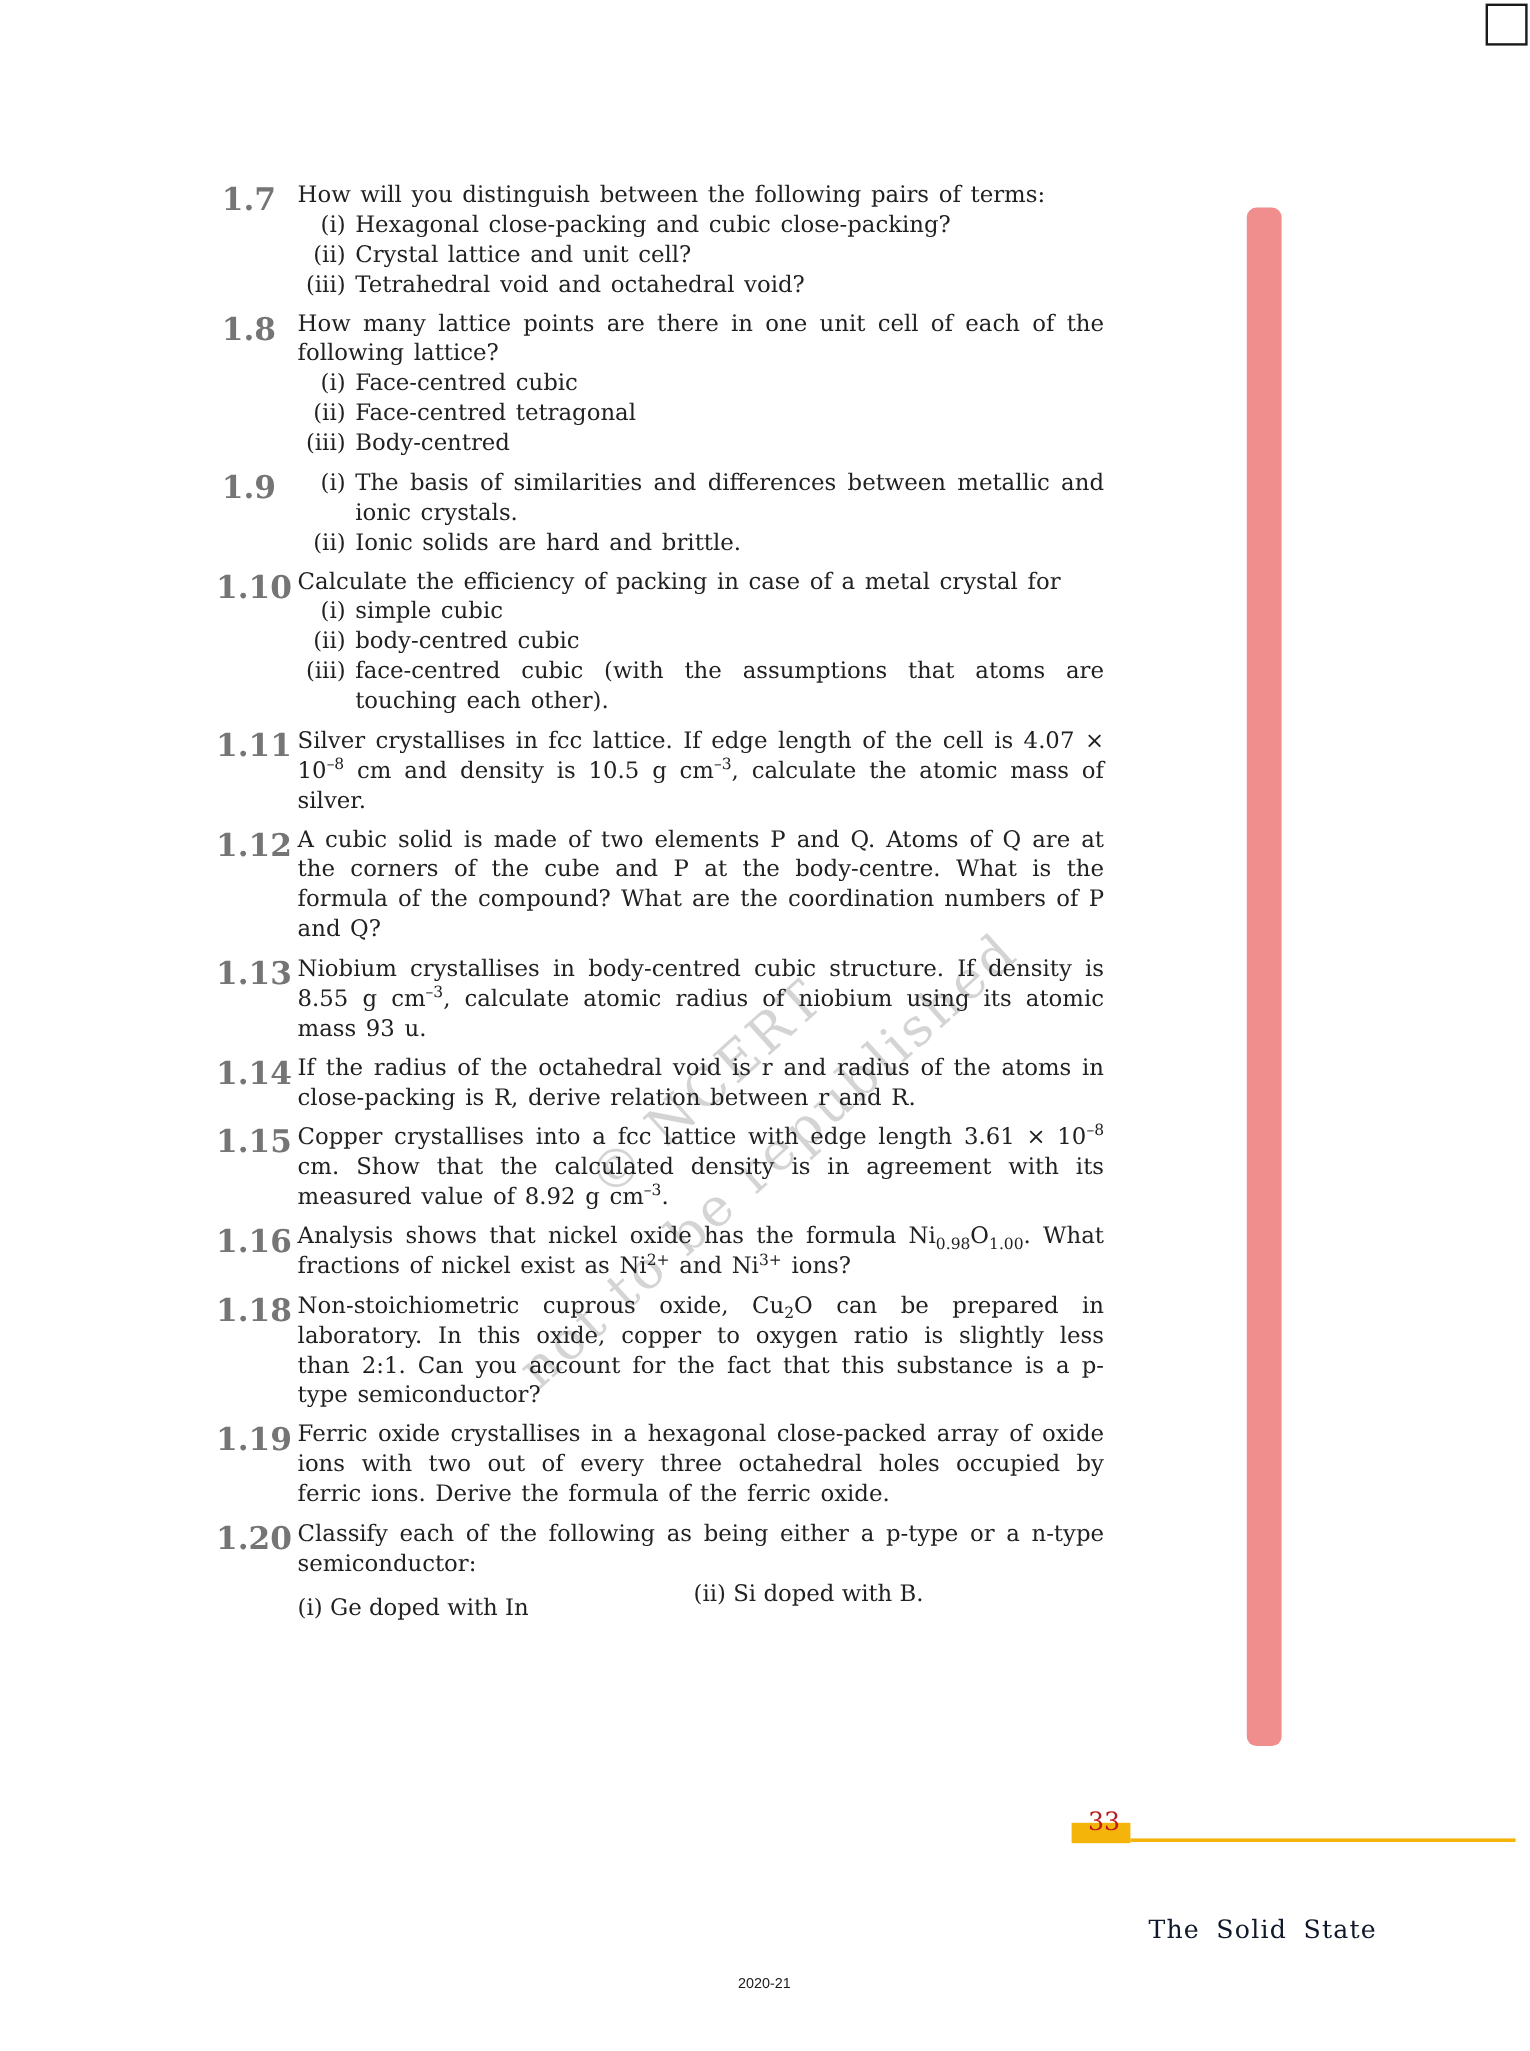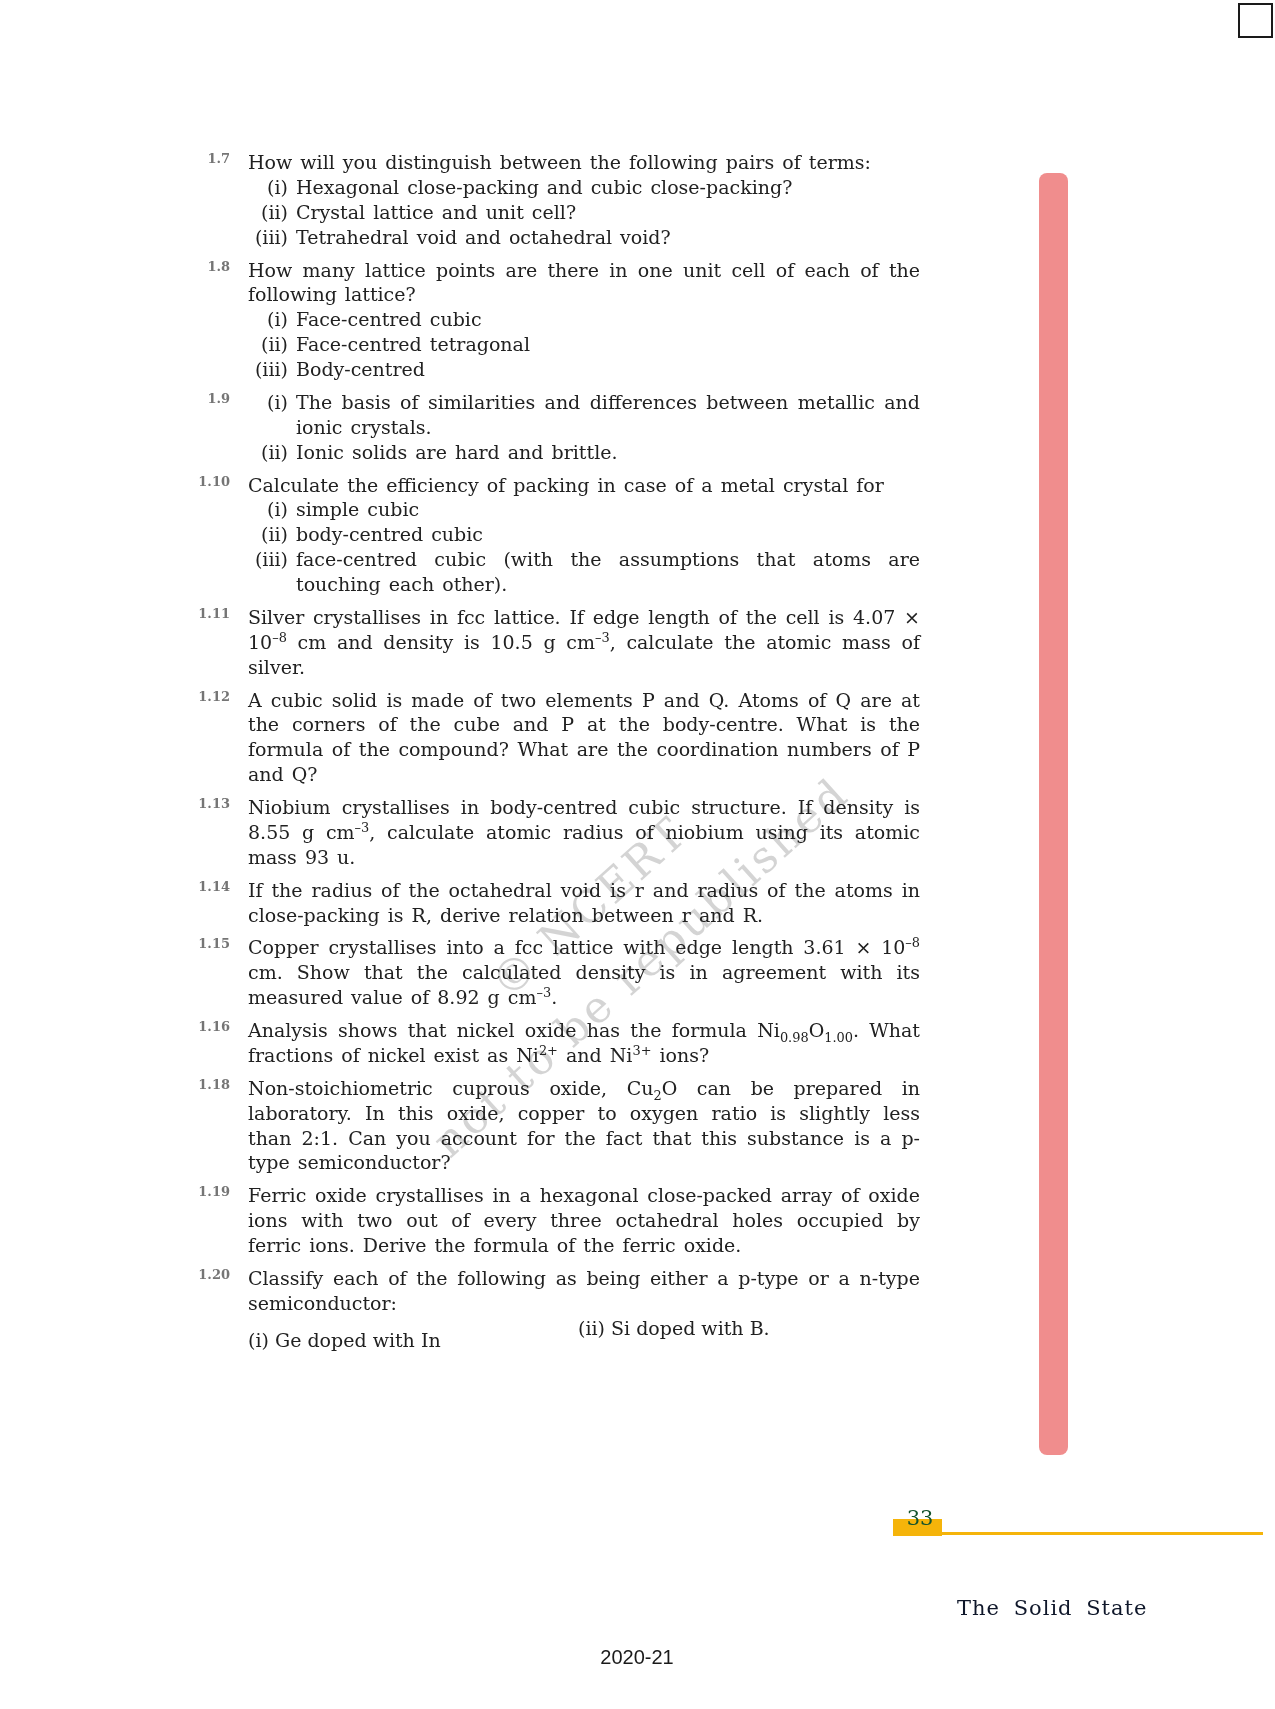--- a/index.html
+++ b/index.html
@@ -14,21 +14,21 @@
   .accent-bar{
     position:absolute;left:1039px;top:173px;width:29px;height:1282px;
     border-radius:8px;
   }
   .content{
     position:absolute;left:180px;top:150px;width:740px;
   }
   .question{display:flex;margin-bottom:8px;}
   .q-num{
     flex:none;width:50px;text-align:right;margin-right:18px;
-    font-weight:bold;color:#757575;font-size:13px;line-height:1.31;
+    font-weight:bold;color:#757575;font-size:26px;line-height:1.31;
   }
   .q-body{flex:1;font-size:19px;line-height:1.31;}
   .q-text{text-align:justify;word-spacing:2px;}
   .q-item{display:flex;}
   .item-label{flex:none;width:40px;text-align:right;margin-right:8px;}
   .item-text{flex:1;text-align:justify;word-spacing:2px;}
   .items-inline{display:flex;}
   .inline-item{white-space:nowrap;}
   .inline-item:first-child{width:330px;flex:none;margin-top:12px;}
   sup,sub{font-size:68%;line-height:0;}
@@ -37,30 +37,30 @@
   .watermark{
     position:absolute;left:360px;top:1060px;width:700px;
     transform:rotate(-42deg);transform-origin:0 0;
     font-size:44px;letter-spacing:3px;line-height:1.8;
     color:rgba(128,128,128,0.34);white-space:nowrap;pointer-events:none;
   }
   .watermark .wm1{margin-left:150px;}
   .footer-highlight{position:absolute;left:893px;top:1519px;width:49px;height:17px;}
   .footer-pagenum{
     position:absolute;left:900px;top:1506px;width:40px;text-align:center;
-    font-size:21px;color:#14532d;
+    font-size:21px;color:#b91c1c;
   }
   .footer-title{
     position:absolute;left:957px;top:1596px;font-size:21px;color:#0f172a;
     letter-spacing:1px;word-spacing:6px;
   }
   .footer-rule{position:absolute;left:942px;top:1532px;width:321px;height:3px;}
   .year-label{
     position:absolute;left:537px;top:1646px;width:200px;text-align:center;
-    font-family:"Liberation Sans", sans-serif;font-size:20px;color:#1a1a1a;
+    font-family:"Liberation Sans", sans-serif;font-size:12px;color:#1a1a1a;
   }
 </style>
 </head>
 <body>
 
 <div class="corner-box"></div>
 
 <div class="accent-bar" style="background: rgb(240, 141, 141);"></div>
 
 <div class="watermark">

